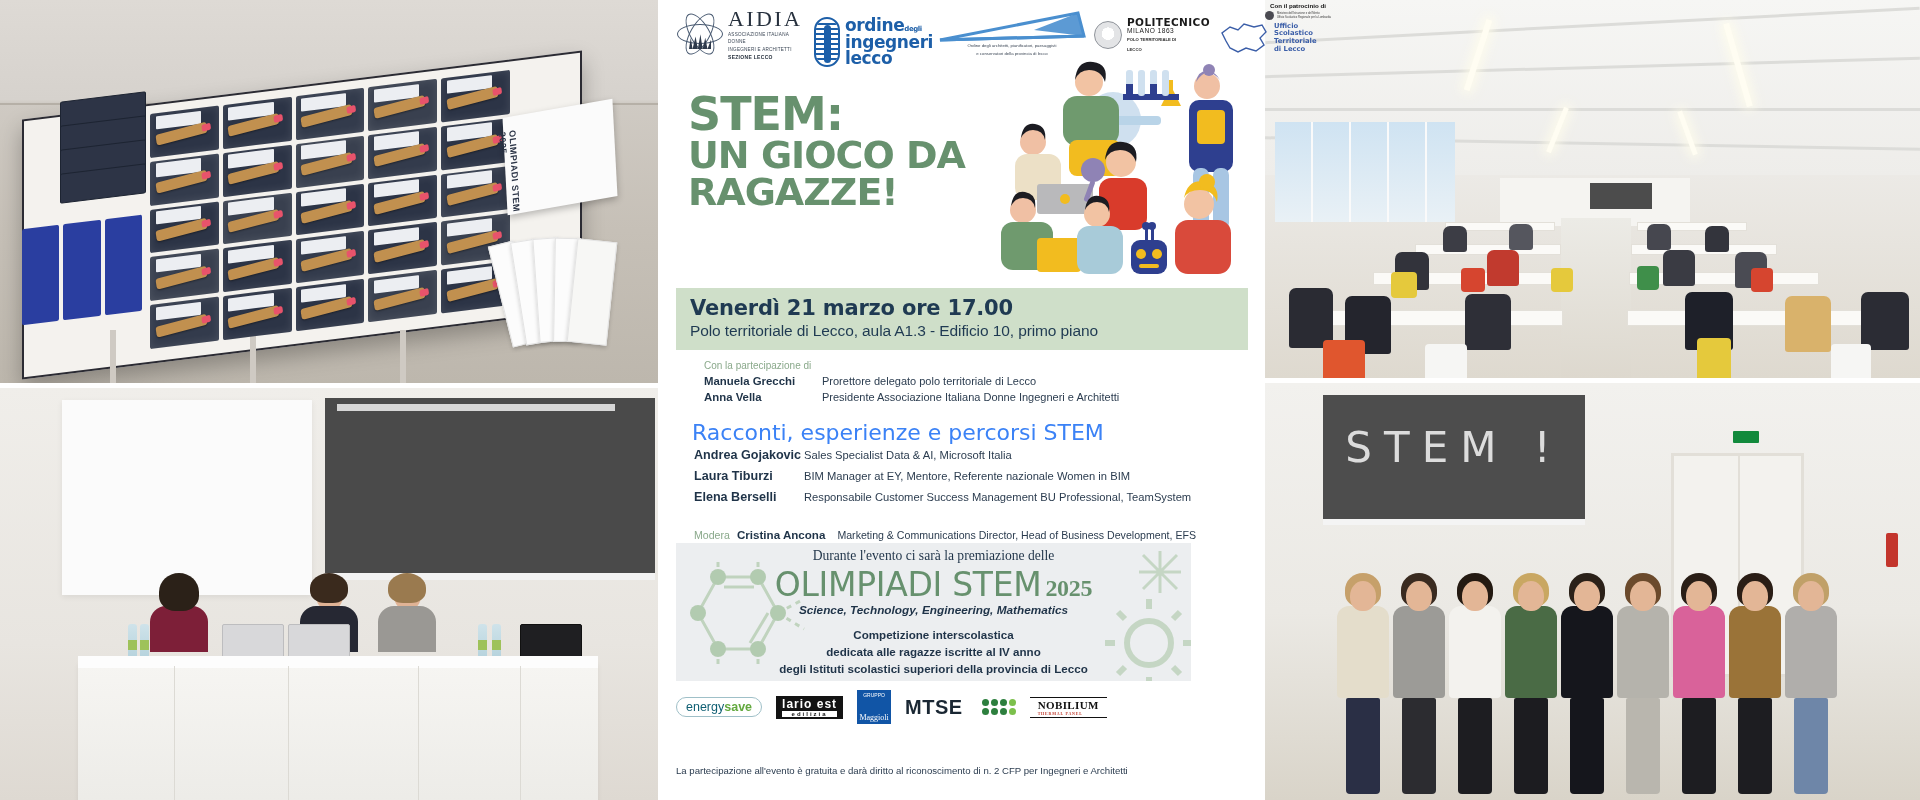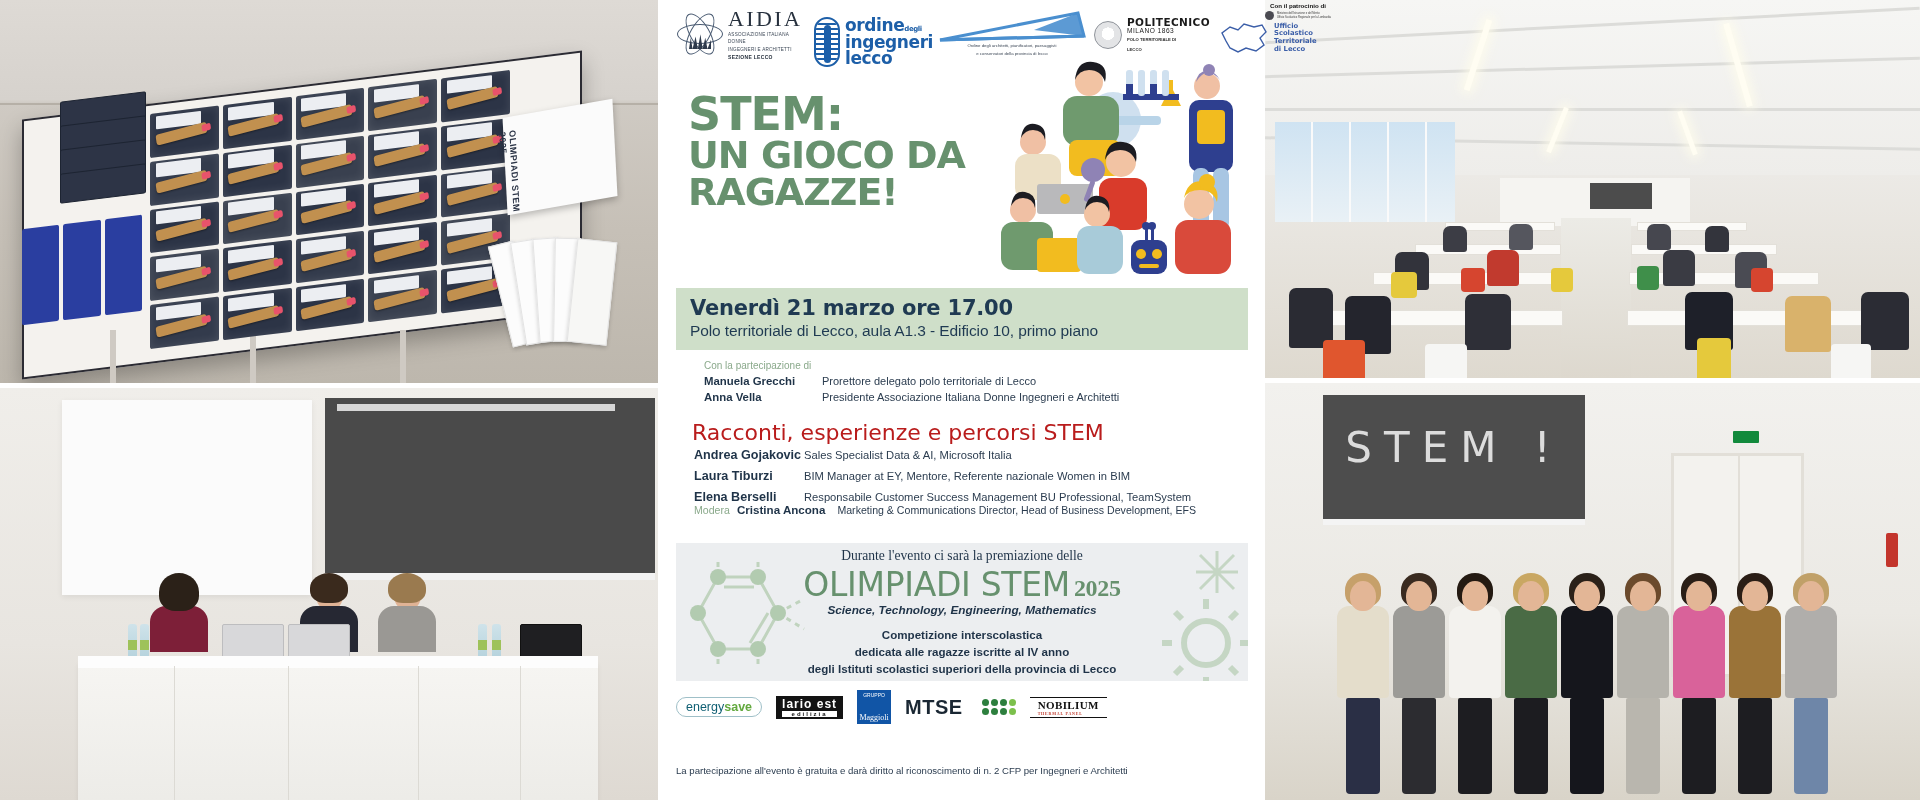--- a/index.html
+++ b/index.html
@@ -183,34 +183,34 @@
       color:#1f3a52; letter-spacing:-.2px; font-family:"DejaVu Sans", sans-serif; }
   .p-band .d2 { position:absolute; left:14px; top:34px; font-size:15.5px; color:#1f3a52;
       letter-spacing:-.1px; }
 
   .p-part { position:absolute; left:42px; top:360px; width:560px; }
   .part-h { font-size:10px; color:#8aa98b; margin-bottom:4px; }
   .srow { display:flex; align-items:baseline; margin-bottom:4px; }
   .srow .n { width:118px; flex:0 0 118px; font-size:11.4px; font-weight:700; color:#1f3348; }
   .srow .r { font-size:11px; color:#2b3c4f; }
 
-  .p-sec { position:absolute; left:30px; top:420px; font-size:22px; color:#b91c1c;
+  .p-sec { position:absolute; left:30px; top:420px; font-size:22px; color:#3b82f6;
       font-weight:400; font-family:"DejaVu Sans", sans-serif; }
 
   .p-spk { position:absolute; left:32px; top:448px; width:560px; }
   .p-spk .srow { margin-bottom:7px; }
   .p-spk .srow .n { width:110px; flex:0 0 110px; font-size:12.6px; }
   .p-spk .srow .r { font-size:11.2px; }
 
-  .p-mod { position:absolute; left:32px; top:503px; display:flex; align-items:baseline; gap:7px; }
+  .p-mod { position:absolute; left:32px; top:528px; display:flex; align-items:baseline; gap:7px; }
   .p-mod .m { font-size:10.6px; color:#8aa98b; }
   .p-mod .n { font-size:11.6px; font-weight:700; color:#1f3348; }
   .p-mod .r { font-size:10.6px; color:#2b3c4f; margin-left:5px; }
 
-  .p-oli { position:absolute; left:14px; top:543px; width:572px; height:138px;
+  .p-oli { position:absolute; left:14px; top:543px; width:515px; height:138px;
       background:#eceef0; overflow:hidden; }
   .p-oli .hex { position:absolute; left:6px; top:8px; width:132px; height:124px; opacity:.85; }
   .p-oli .gear { position:absolute; right:-6px; bottom:-10px; width:96px; height:96px; opacity:.75; }
   .p-oli .spark { position:absolute; right:8px; top:6px; width:46px; height:46px; opacity:.75; }
   .oli-pre { position:absolute; left:0; top:5px; width:100%; text-align:center;
       font-size:13.6px; color:#1f3348; font-family:"Liberation Serif",serif; }
   .oli-big { position:absolute; left:0; top:22px; width:100%; text-align:center;
       font-size:33px; color:#67916e; font-weight:400; letter-spacing:-.3px;
       font-family:"DejaVu Sans", sans-serif; }
   .oli-big em { font-style:normal; font-size:24px; font-family:"Liberation Serif",serif; margin-left:4px;font-weight:bold;}

